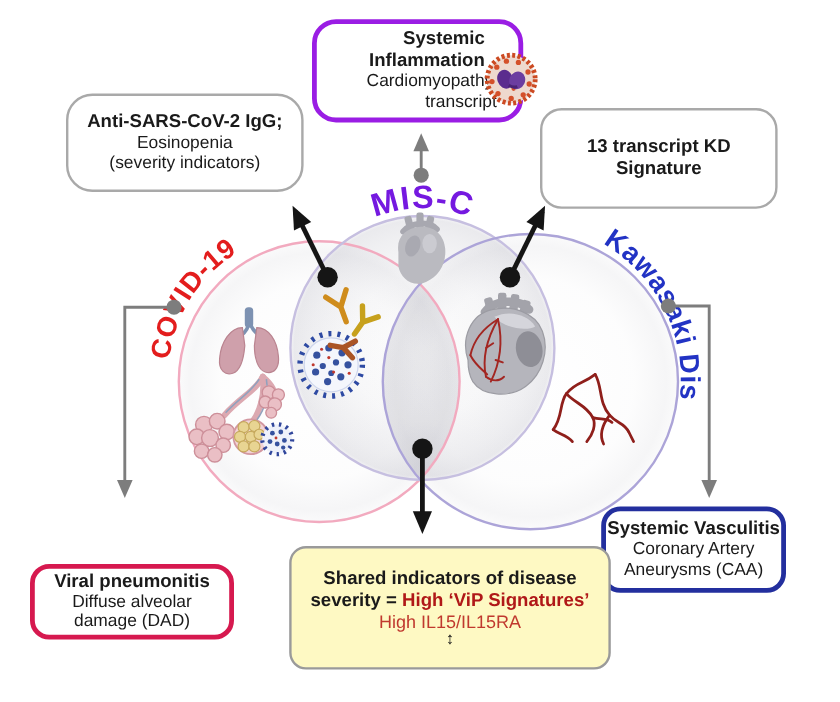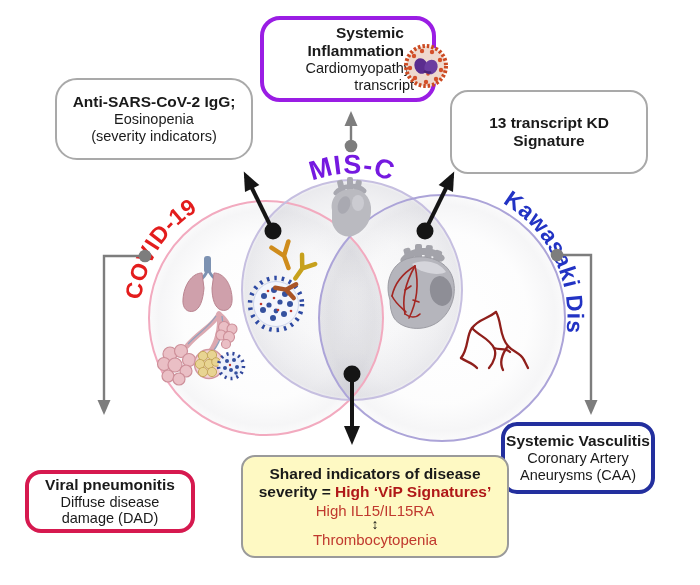--- a/index.html
+++ b/index.html
@@ -268,28 +268,27 @@
       <path d="M22,29 C25,31 27,31 29,30" stroke="#4a2375" stroke-width="2.5" fill="none"></path>
     </svg>
   </div>
 
   <div class="box gray-border box-tr">
     <div class="b-title">13 transcript KD Signature</div>
   </div>
 
   <div class="box box-bl">
     <div class="b-title">Viral pneumonitis</div>
-    <div class="b-body" style="width:130px;">Diffuse disease damage (DAD)</div>
+    <div class="b-body" style="width:130px;">Diffuse alveolar damage (DAD)</div>
   </div>
 
   <div class="box box-br">
     <div class="b-title">Systemic Vasculitis</div>
     <div class="b-body" style="width:135px;">Coronary Artery Aneurysms (CAA)</div>
   </div>
 
   <div class="box box-bc">
     <div class="sh-line1"><span>Shared indicators of disease severity = </span><span class="sh-red">High ‘ViP Signatures’</span></div>
     <div class="sh-line2">High IL15/IL15RA</div>
     <div class="sh-updown">↕</div>
-    <div class="sh-line3">Thrombocytopenia</div>
   </div>
 
 </div>
 
 </body></html>

